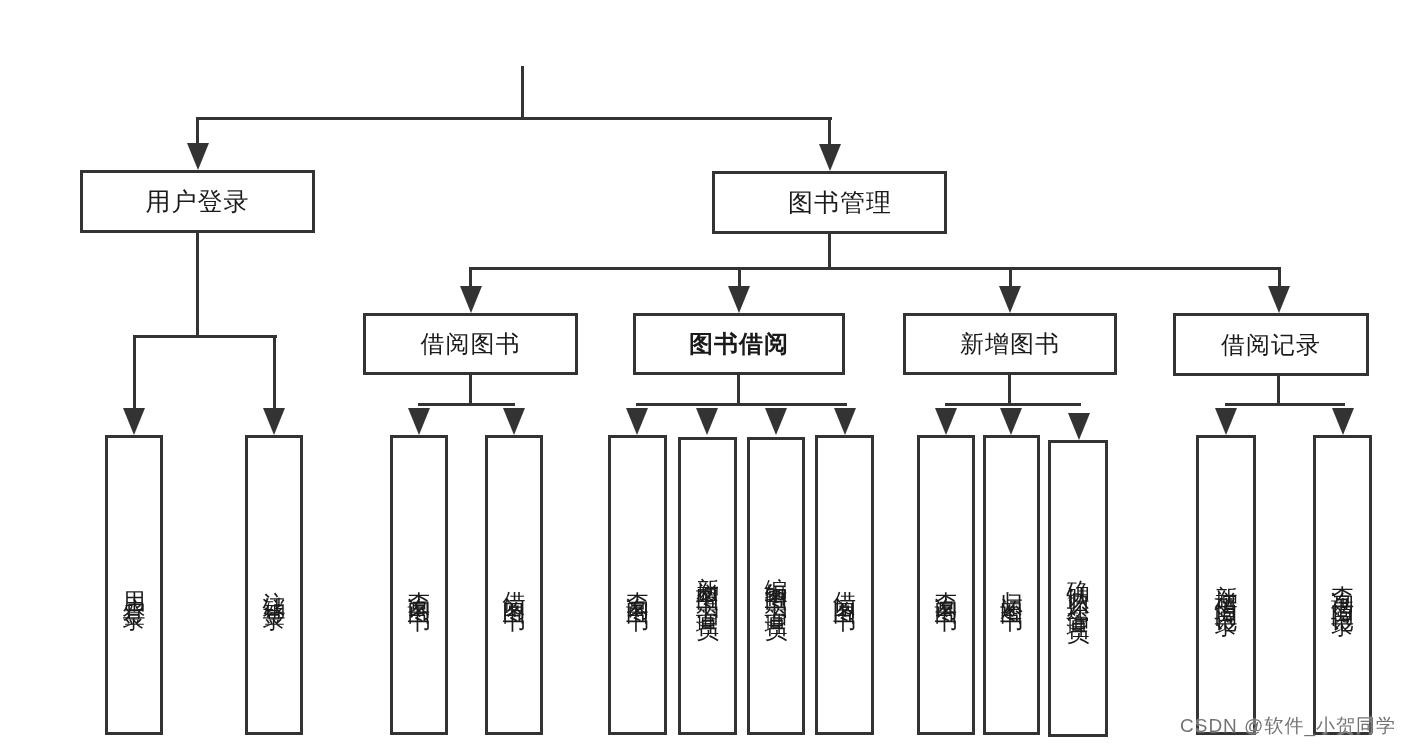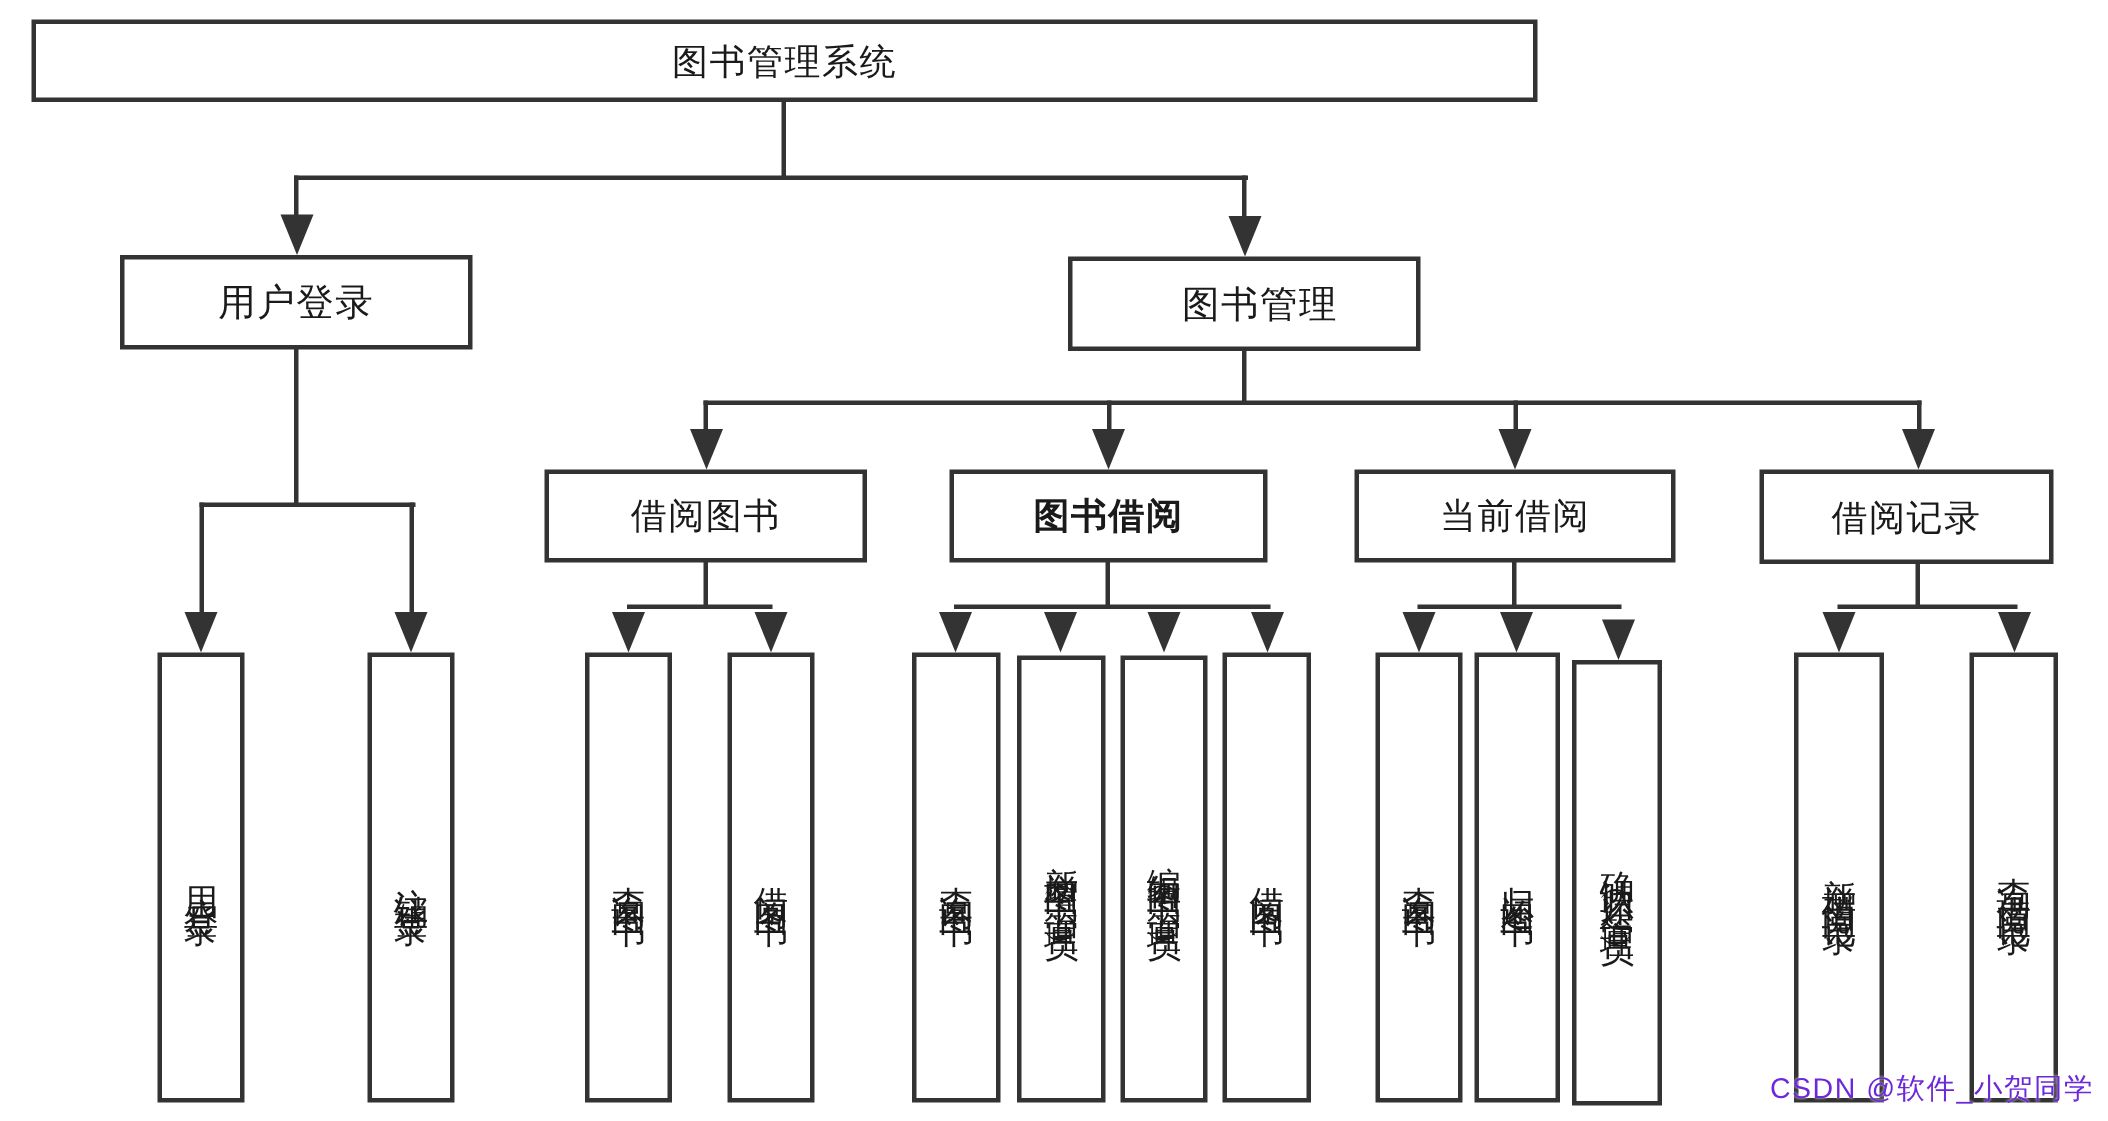--- a/index.html
+++ b/index.html
@@ -63,31 +63,30 @@
     border-left: 11px solid transparent;
     border-right: 11px solid transparent;
     border-top: 27px solid #333333;
   }
   .watermark {
     position: absolute;
     left: 1180px;
     top: 713px;
     font-size: 19px;
     letter-spacing: 1px;
-    color: #6d28d9;
+    color: #737373;
     white-space: nowrap;
     text-shadow: 0 0 2px #ffffff;
   }
 </style>
 </head>
 <body>
 
 <div class="canvas">
 
-  <div class="node" style="left:21px; top:13px; width:1004px; height:55px;">图书管理系统</div>
 
   <div class="vline" style="left:521px; top:66px; height:53px;"></div>
   <div class="hline" style="left:196px; top:117px; width:636px;"></div>
   <div class="vline" style="left:196px; top:117px; height:27px;"></div>
   <div class="arrow" style="left:187px; top:143px;"></div>
   <div class="vline" style="left:828px; top:117px; height:28px;"></div>
   <div class="arrow" style="left:819px; top:144px;"></div>
 
   <div class="node level2" style="left:80px; top:170px; width:235px; height:63px;">用户登录</div>
   <div class="node level2" style="left:712px; top:171px; width:235px; height:63px;padding-left:21px;">图书管理</div>
@@ -105,21 +104,21 @@
   <div class="arrow" style="left:460px; top:286px;"></div>
   <div class="vline" style="left:738px; top:267px; height:22px;"></div>
   <div class="arrow" style="left:728px; top:286px;"></div>
   <div class="vline" style="left:1009px; top:267px; height:22px;"></div>
   <div class="arrow" style="left:999px; top:286px;"></div>
   <div class="vline" style="left:1278px; top:267px; height:22px;"></div>
   <div class="arrow" style="left:1268px; top:286px;"></div>
 
   <div class="node" style="left:363px; top:313px; width:215px; height:62px;">借阅图书</div>
   <div class="node" style="left:633px; top:313px; width:212px; height:62px;font-weight:bold;">图书借阅</div>
-  <div class="node" style="left:903px; top:313px; width:214px; height:62px;">当前借阅</div>
+  <div class="node" style="left:903px; top:313px; width:214px; height:62px;">新增图书</div>
   <div class="node" style="left:1173px; top:313px; width:196px; height:63px;">借阅记录</div>
 
   <div class="vline" style="left:469px; top:374px; height:32px;"></div>
   <div class="hline" style="left:418px; top:403px; width:97px;"></div>
   <div class="arrow" style="left:408px; top:408px;"></div>
   <div class="arrow" style="left:503px; top:408px;"></div>
 
   <div class="vline" style="left:737px; top:374px; height:32px;"></div>
   <div class="hline" style="left:636px; top:403px; width:211px;"></div>
   <div class="arrow" style="left:626px; top:408px;"></div>

